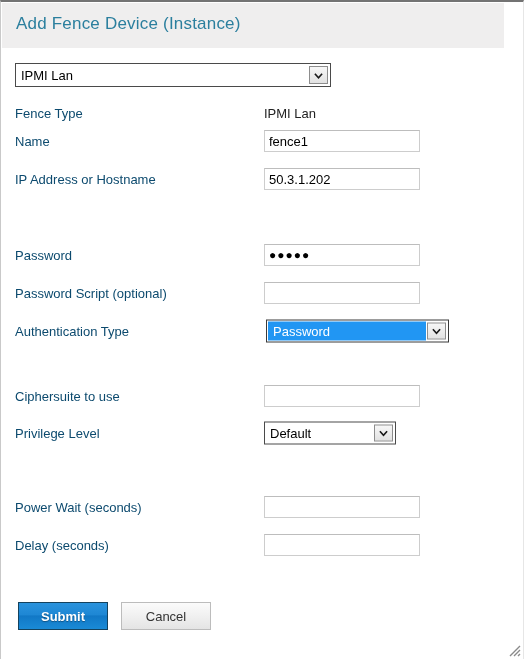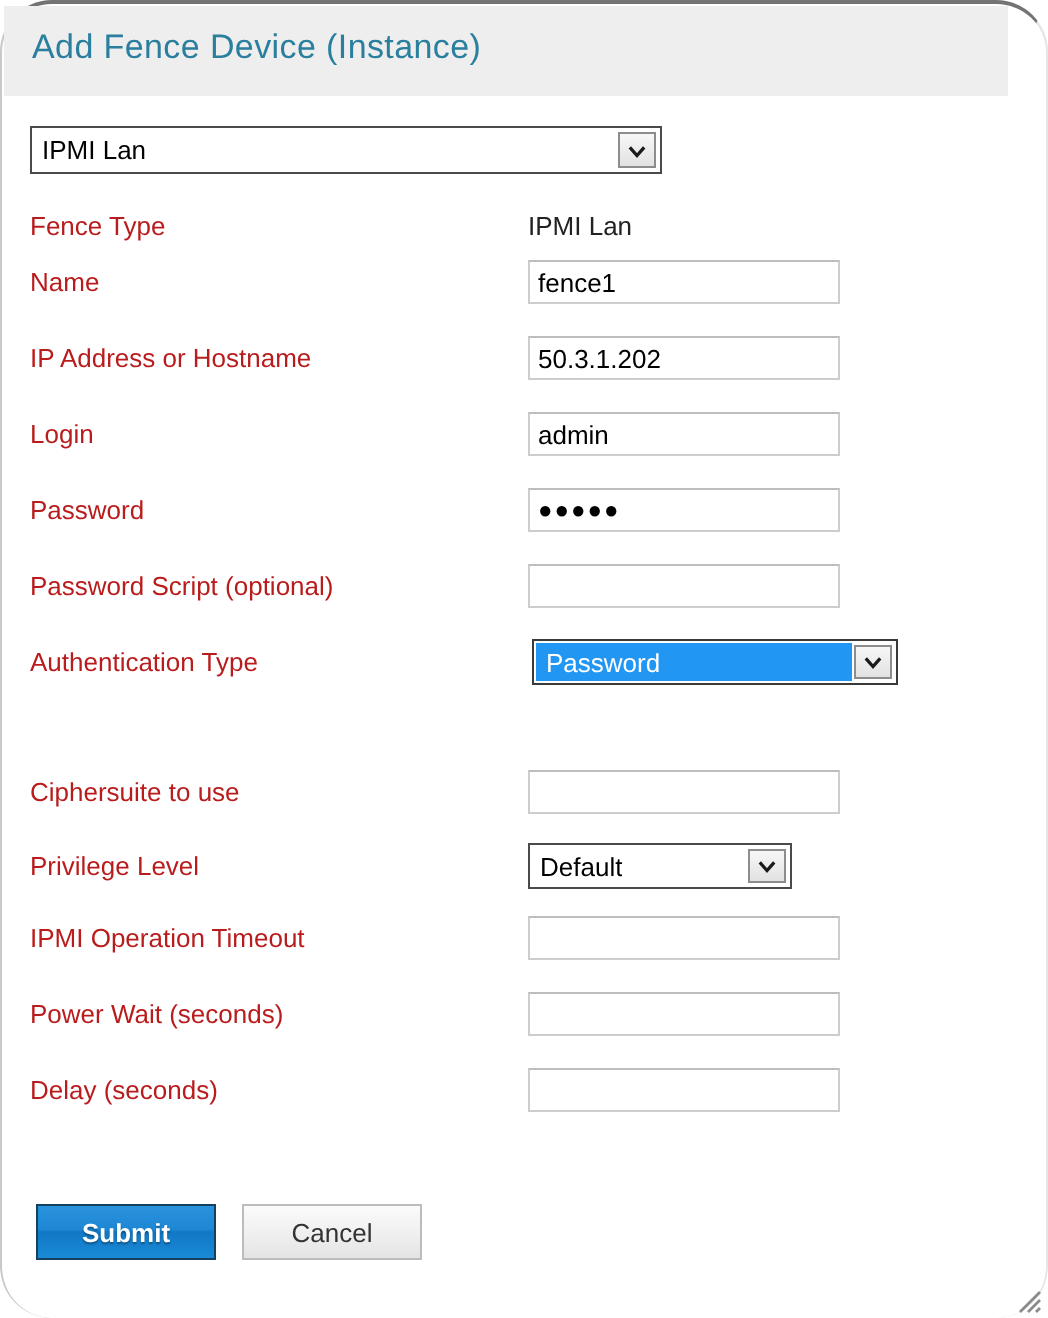--- a/index.html
+++ b/index.html
@@ -16,21 +16,20 @@
 
   #dialog {
     position: relative;
     width: 524px;
     height: 659px;
     box-sizing: border-box;
     background: #ffffff;
     border-top: 2px solid #737373;
     border-left: 1px solid #c9c9c9;
     border-right: 1px solid #e6e6e6;
-    border-radius: 26px;
   }
 
   
   #header {
     position: absolute;
     left: 1px;
     top: 1px;
     width: 502px;
     height: 45px;
     background: #efeeee;
@@ -96,21 +95,21 @@
     left: 0;
     width: 504px;
     height: 38px;
   }
   .row-label {
     position: absolute;
     left: 14px;
     top: 50%;
     transform: translateY(-50%);
     font-size: 13px;
-    color: #b91c1c;
+    color: #0c4a6e;
     white-space: nowrap;
   }
   .row-static-value {
     position: absolute;
     left: 263px;
     top: 50%;
     transform: translateY(-50%);
     font-size: 13px;
     color: #222222;
     white-space: nowrap;
@@ -259,24 +258,20 @@
   <div class="row" style="top:120px">
     <span class="row-label">Name</span>
     <input class="text-input" type="text" value="fence1" style="">
   </div>
 
   <div class="row" style="top:158px">
     <span class="row-label">IP Address or Hostname</span>
     <input class="text-input" type="text" value="50.3.1.202" style="">
   </div>
 
-  <div class="row" style="top:196px">
-    <span class="row-label">Login</span>
-    <input class="text-input" type="text" value="admin" style="">
-  </div>
 
   <div class="row" style="top:234px">
     <span class="row-label">Password</span>
     <input class="text-input pw-dots" type="text" value="●●●●●" style="">
   </div>
 
   <div class="row" style="top:272px">
     <span class="row-label">Password Script (optional)</span>
     <input class="text-input" type="text" value="" style="">
   </div>
@@ -305,24 +300,20 @@
     <div class="native-select" id="privilege-select">
       <span class="sel-text">Default</span>
       <span class="sel-arrow-box">
         <svg class="chev" viewBox="0 0 10 10" aria-hidden="true">
           <path d="M1 3 L5 7.5 L9 3" fill="none" stroke="#1a1a1a" stroke-width="1.8"></path>
         </svg>
       </span>
     </div>
   </div>
 
-  <div class="row" style="top:448px">
-    <span class="row-label">IPMI Operation Timeout</span>
-    <input class="text-input" type="text" value="" style="">
-  </div>
 
   <div class="row" style="top:486px">
     <span class="row-label">Power Wait (seconds)</span>
     <input class="text-input" type="text" value="" style="">
   </div>
 
   <div class="row" style="top:524px">
     <span class="row-label">Delay (seconds)</span>
     <input class="text-input" type="text" value="" style="">
   </div>

